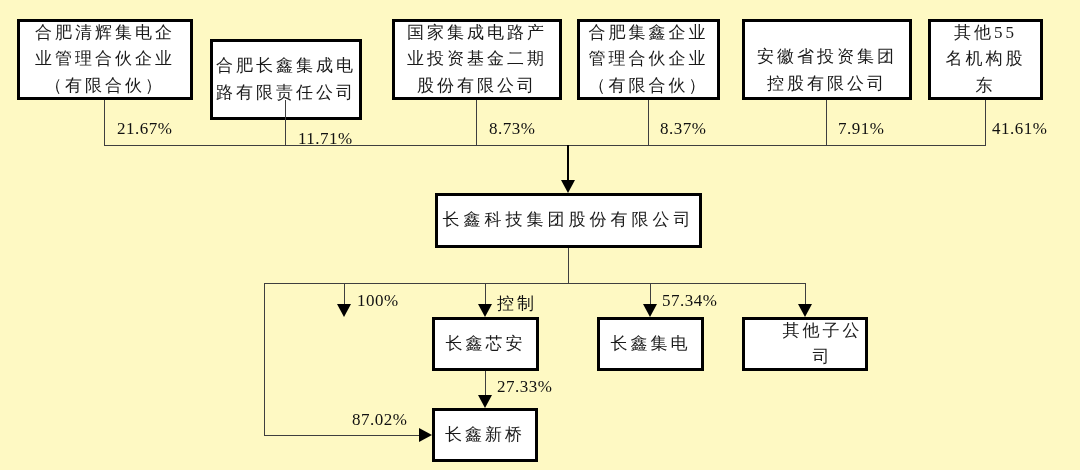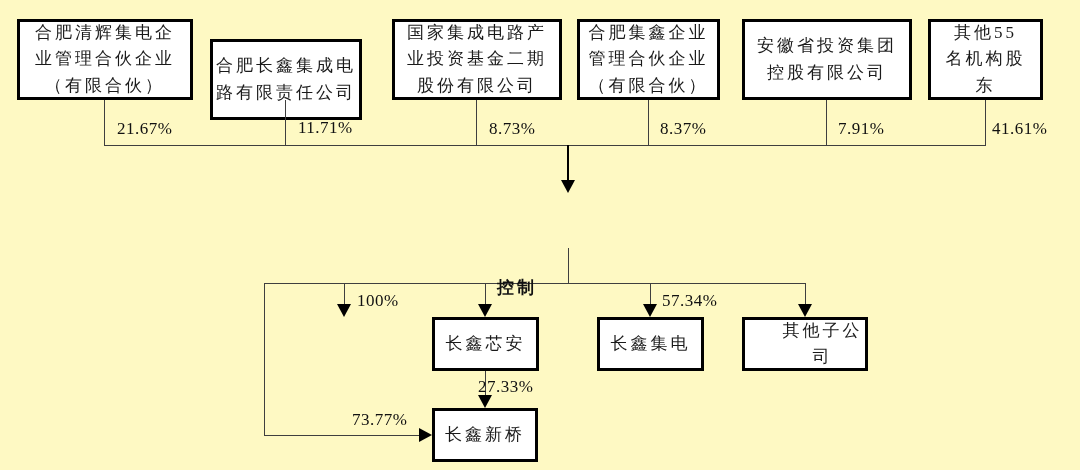--- a/index.html
+++ b/index.html
@@ -87,81 +87,84 @@
   </div>
   <div class="box" style="left:210px; top:19px; width:152px; height:81px;margin-top:20px;">
     <span>合肥长鑫集成电路有限责任公司</span>
   </div>
   <div class="box" style="left:577px; top:19px; width:143px; height:81px;">
     <span>合肥集鑫企业管理合伙企业（有限合伙）</span>
   </div>
   <div class="box" style="left:392px; top:19px; width:170px; height:81px; padding:0 4px;">
     <span>国家集成电路产业投资基金二期股份有限公司</span>
   </div>
-  <div class="box" style="left:742px; top:19px; width:170px; height:81px; padding:0 4px;">
+  <div class="box" style="left:742px; top:19px; width:170px; height:81px; padding:0 4px;align-items:flex-end;">
     <span>安徽省投资集团控股有限公司</span>
   </div>
   <div class="box" style="left:928px; top:19px; width:115px; height:81px; padding:0 14px;">
     <span>其他55名机构股东</span>
   </div>
 
   <div class="vline" style="left:104px; top:100px; height:45px;"></div>
   <div class="vline" style="left:285px; top:100px; height:45px;"></div>
   <div class="vline" style="left:476px; top:100px; height:45px;"></div>
   <div class="vline" style="left:648px; top:100px; height:45px;"></div>
   <div class="vline" style="left:826px; top:100px; height:45px;"></div>
   <div class="vline" style="left:985px; top:100px; height:45px;"></div>
 
   <div class="pct" style="left:117px; top:119px;">21.67%</div>
-  <div class="pct" style="left:298px; top:118px;">11.71%</div>
+  <div class="pct" style="left:298px; top:129px;">11.71%</div>
   <div class="pct" style="left:489px; top:119px;">8.73%</div>
   <div class="pct" style="left:660px; top:119px;">8.37%</div>
   <div class="pct" style="left:838px; top:119px;">7.91%</div>
   <div class="pct" style="left:992px; top:119px;">41.61%</div>
 
   <div class="hline" style="left:104px; top:145px; width:882px;"></div>
   <div class="stem" style="left:567px; top:145px; height:36px;"></div>
   <div class="arrow-down" style="left:561px; top:180px;"></div>
 
+  <div class="box" style="left:435px; top:193px; width:267px; height:55px; letter-spacing:4px;">
+    <span>长鑫科技集团股份有限公司</span>
+  </div>
 
   <div class="vline" style="left:568px; top:248px; height:35px;"></div>
   <div class="hline" style="left:264px; top:283px; width:542px;"></div>
 
   <div class="vline" style="left:344px; top:283px; height:24px;"></div>
   <div class="arrow-down" style="left:337px; top:304px;"></div>
 
   <div class="vline" style="left:485px; top:283px; height:24px;"></div>
   <div class="arrow-down" style="left:478px; top:304px;"></div>
 
   <div class="vline" style="left:650px; top:283px; height:24px;"></div>
   <div class="arrow-down" style="left:643px; top:304px;"></div>
 
   <div class="vline" style="left:805px; top:283px; height:24px;"></div>
   <div class="arrow-down" style="left:798px; top:304px;"></div>
 
   <div class="pct" style="left:357px; top:291px;">100%</div>
-  <div class="cn-label" style="left:497px; top:276px;font-weight:bold;">控制</div>
+  <div class="cn-label" style="left:497px; top:292px;">控制</div>
   <div class="pct" style="left:662px; top:291px;">57.34%</div>
 
   <div class="box" style="left:432px; top:317px; width:107px; height:54px;">
     <span>长鑫芯安</span>
   </div>
   <div class="box" style="left:597px; top:317px; width:107px; height:54px;">
     <span>长鑫集电</span>
   </div>
   <div class="box" style="left:742px; top:317px; width:126px; height:54px;padding-left:35px;">
     <span>其他子公司</span>
   </div>
 
   <div class="vline" style="left:485px; top:371px; height:25px;"></div>
   <div class="arrow-down" style="left:478px; top:395px;"></div>
-  <div class="pct" style="left:478px; top:377px;">27.33%</div>
+  <div class="pct" style="left:497px; top:377px;">27.33%</div>
 
   <div class="vline" style="left:264px; top:283px; height:152px;"></div>
   <div class="hline" style="left:264px; top:435px; width:155px;"></div>
   <div class="arrow-right" style="left:419px; top:428px;"></div>
-  <div class="pct" style="left:352px; top:410px;">73.77%</div>
+  <div class="pct" style="left:352px; top:410px;">87.02%</div>
 
   <div class="box" style="left:432px; top:408px; width:106px; height:54px;">
     <span>长鑫新桥</span>
   </div>
 
 </div>
 
 </body></html>

